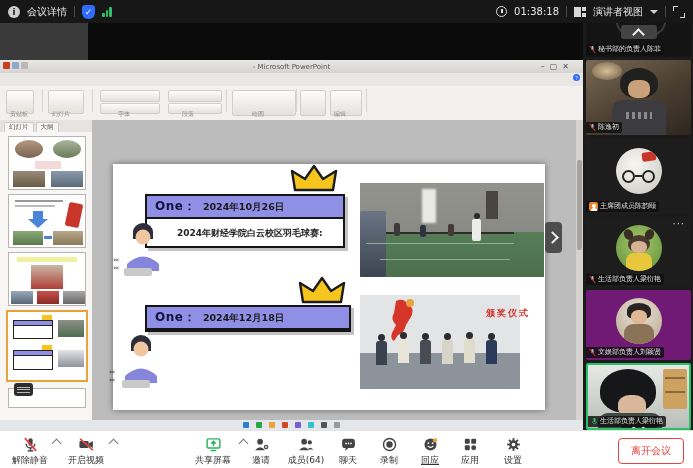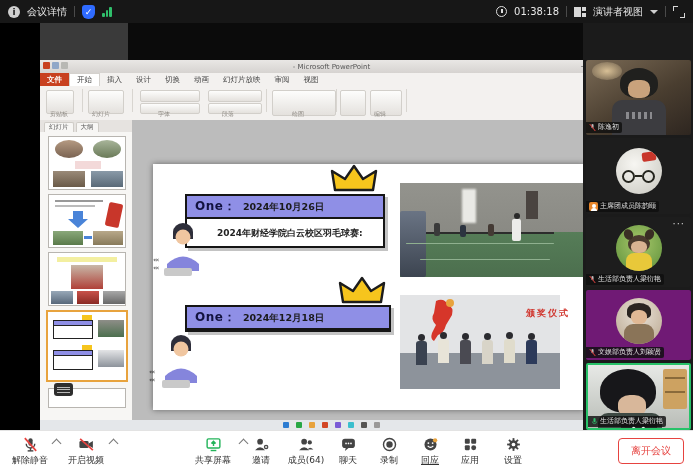--- a/index.html
+++ b/index.html
@@ -22,21 +22,21 @@
   .clock::after{content:"";position:absolute;left:4px;top:2px;width:1.5px;height:4px;background:#dedede;}
   .view-ic{width:12px;height:10px;position:relative;}
   .view-ic i{position:absolute;background:#d8d8d8;display:block;}
   .caret-dn{width:0;height:0;border-left:4px solid transparent;border-right:4px solid transparent;border-top:4px solid #cfcfcf;}
   .fs-ic{width:12px;height:12px;position:relative;}
   .fs-ic::before,.fs-ic::after{content:"";position:absolute;width:4px;height:4px;border:1.5px solid #d8d8d8;}
   .fs-ic::before{left:0;top:0;border-right:none;border-bottom:none;}
   .fs-ic::after{right:0;bottom:0;border-left:none;border-top:none;}
 
   
-  .share{position:absolute;left:0;top:23px;width:583px;height:407px;background:#3a3a3a;overflow:hidden;margin-left:40px;}
+  .share{position:absolute;left:0;top:23px;width:583px;height:407px;background:#3a3a3a;overflow:hidden;}
   .blackband{position:absolute;left:88px;top:0;width:495px;height:37px;background:#0b0b0b;}
   .pptwin{position:absolute;left:0;top:37px;width:583px;height:360px;background:#e9e7e4;}
   .ppt-title{position:absolute;left:0;top:0;width:583px;height:13px;
              background:linear-gradient(#e9e7e5,#d6d3d0);display:flex;align-items:center;justify-content:center;
              font-size:7px;color:#555;}
   .qat{position:absolute;left:3px;top:2px;display:flex;gap:2px;}
   .qat i{width:7px;height:7px;border-radius:1px;display:block;}
   .winctl{position:absolute;right:14px;top:2px;display:flex;gap:5px;color:#555;font-size:8px;line-height:9px;}
   .help-ic{position:absolute;right:3px;top:14px;width:7px;height:7px;border-radius:50%;background:#2f6bff;color:#fff;font-size:5px;display:flex;align-items:center;justify-content:center;}
   .ribbon-tabs{position:absolute;left:0;top:13px;width:583px;height:13px;background:#f3f1ef;
@@ -165,31 +165,20 @@
         </div>
         <span>- Microsoft PowerPoint</span>
         <div class="winctl">
             <span>–</span>
             <span>▢</span>
             <span>✕</span>
           </div>
       </div>
       <div class="help-ic">?</div>
 
-      <div class="ribbon-tabs">
-        <div class="rtab file">文件</div>
-        <div class="rtab active">开始</div>
-        <div class="rtab">插入</div>
-        <div class="rtab">设计</div>
-        <div class="rtab">切换</div>
-        <div class="rtab">动画</div>
-        <div class="rtab">幻灯片放映</div>
-        <div class="rtab">审阅</div>
-        <div class="rtab">视图</div>
-      </div>
 
       <div class="ribbon-body">
         <div class="rblock" style="left:6px;width:26px;height:22px;"></div>
         <div class="rblock" style="left:48px;width:34px;height:22px;"></div>
         <div class="rblock" style="left:100px;width:58px;height:10px;"></div>
         <div class="rblock" style="left:100px;top:17px;width:58px;height:9px;"></div>
         <div class="rblock" style="left:168px;width:52px;height:10px;"></div>
         <div class="rblock" style="left:168px;top:17px;width:52px;height:9px;"></div>
         <div class="rblock" style="left:232px;width:62px;height:24px;"></div>
         <div class="rblock" style="left:300px;width:24px;height:24px;"></div>
@@ -343,20 +332,33 @@
         <i style="background:#999;"></i>
     </div>
 
     <div class="expand-tab">
         <span class="chev r"></span>
       </div>
   </div>
 
   <div class="sidebar">
 
+    <div class="tile" style="top:0;height:34px;background:#141414;">
+      <div class="abs" style="left:30px;top:-18px;width:46px;height:30px;border-radius:50%;border:2px solid #3a3a3a;"></div>
+      <div class="pill" style="top:2px;">
+          <span class="chev u"></span>
+        </div>
+      <div class="badge">
+        <svg class="mic-badge" viewBox="0 0 10 12">
+            <rect x="3.5" y="1" width="3" height="6" rx="1.5" fill="#bbb"></rect>
+            <line x1="1" y1="1" x2="9" y2="11" stroke="#e64340" stroke-width="1.4"></line>
+          </svg>
+        <span>秘书部的负责人陈菲</span>
+      </div>
+    </div>
 
     <div class="tile" style="top:37px;height:75px;background:linear-gradient(150deg,#7a6a55,#4a3e30 55%,#2e2620);">
       <div class="abs" style="left:6px;top:2px;width:30px;height:18px;border-radius:50%;background:radial-gradient(#d8c096,rgba(216,192,150,0));"></div>
       <div class="abs" style="left:34px;top:8px;width:38px;height:30px;border-radius:50% 50% 42% 42%;background:#20201e;"></div>
       <div class="abs" style="left:42px;top:20px;width:22px;height:18px;border-radius:40%;background:#c9a27c;"></div>
       <div class="abs" style="left:26px;top:40px;width:54px;height:35px;border-radius:10px 10px 0 0;background:#3c3c40;"></div>
       <div class="abs" style="left:40px;top:52px;width:26px;height:7px;background:repeating-linear-gradient(90deg,#8a8a8e 0 3px,#3c3c40 3px 6px);"></div>
       <div class="badge">
         <svg class="mic-badge" viewBox="0 0 10 12">
             <rect x="3.5" y="1" width="3" height="6" rx="1.5" fill="#bbb"></rect>

